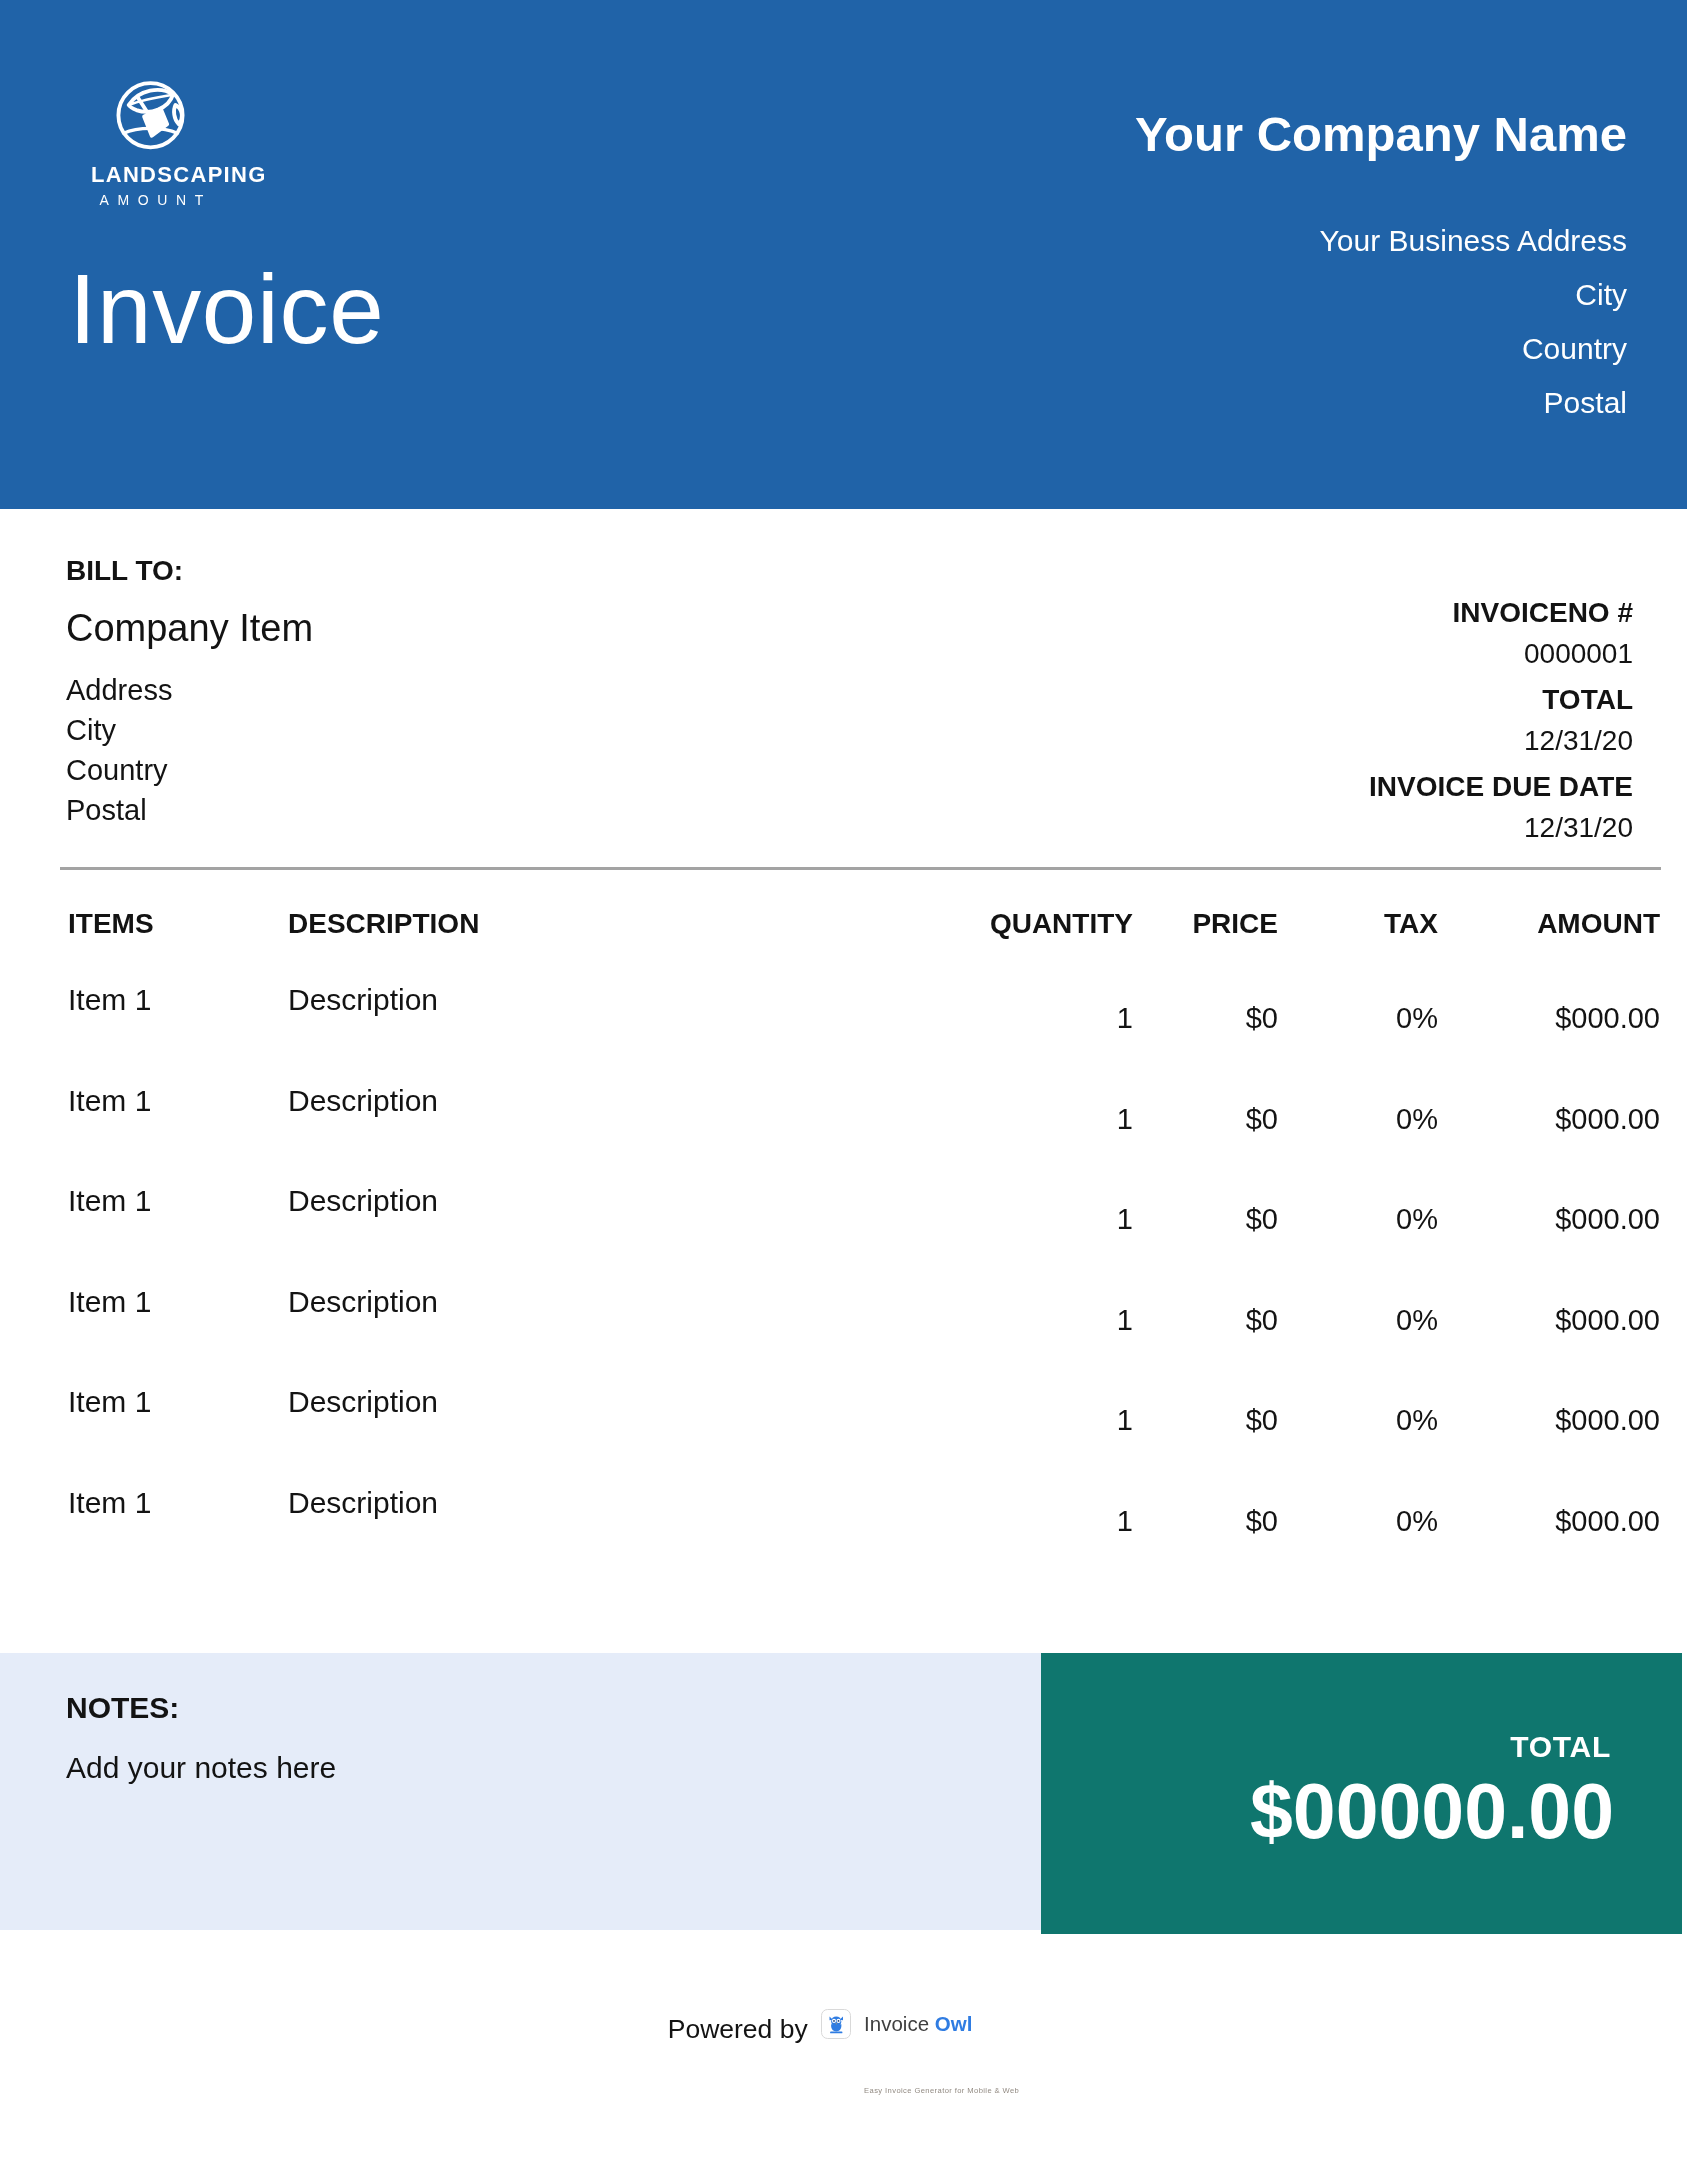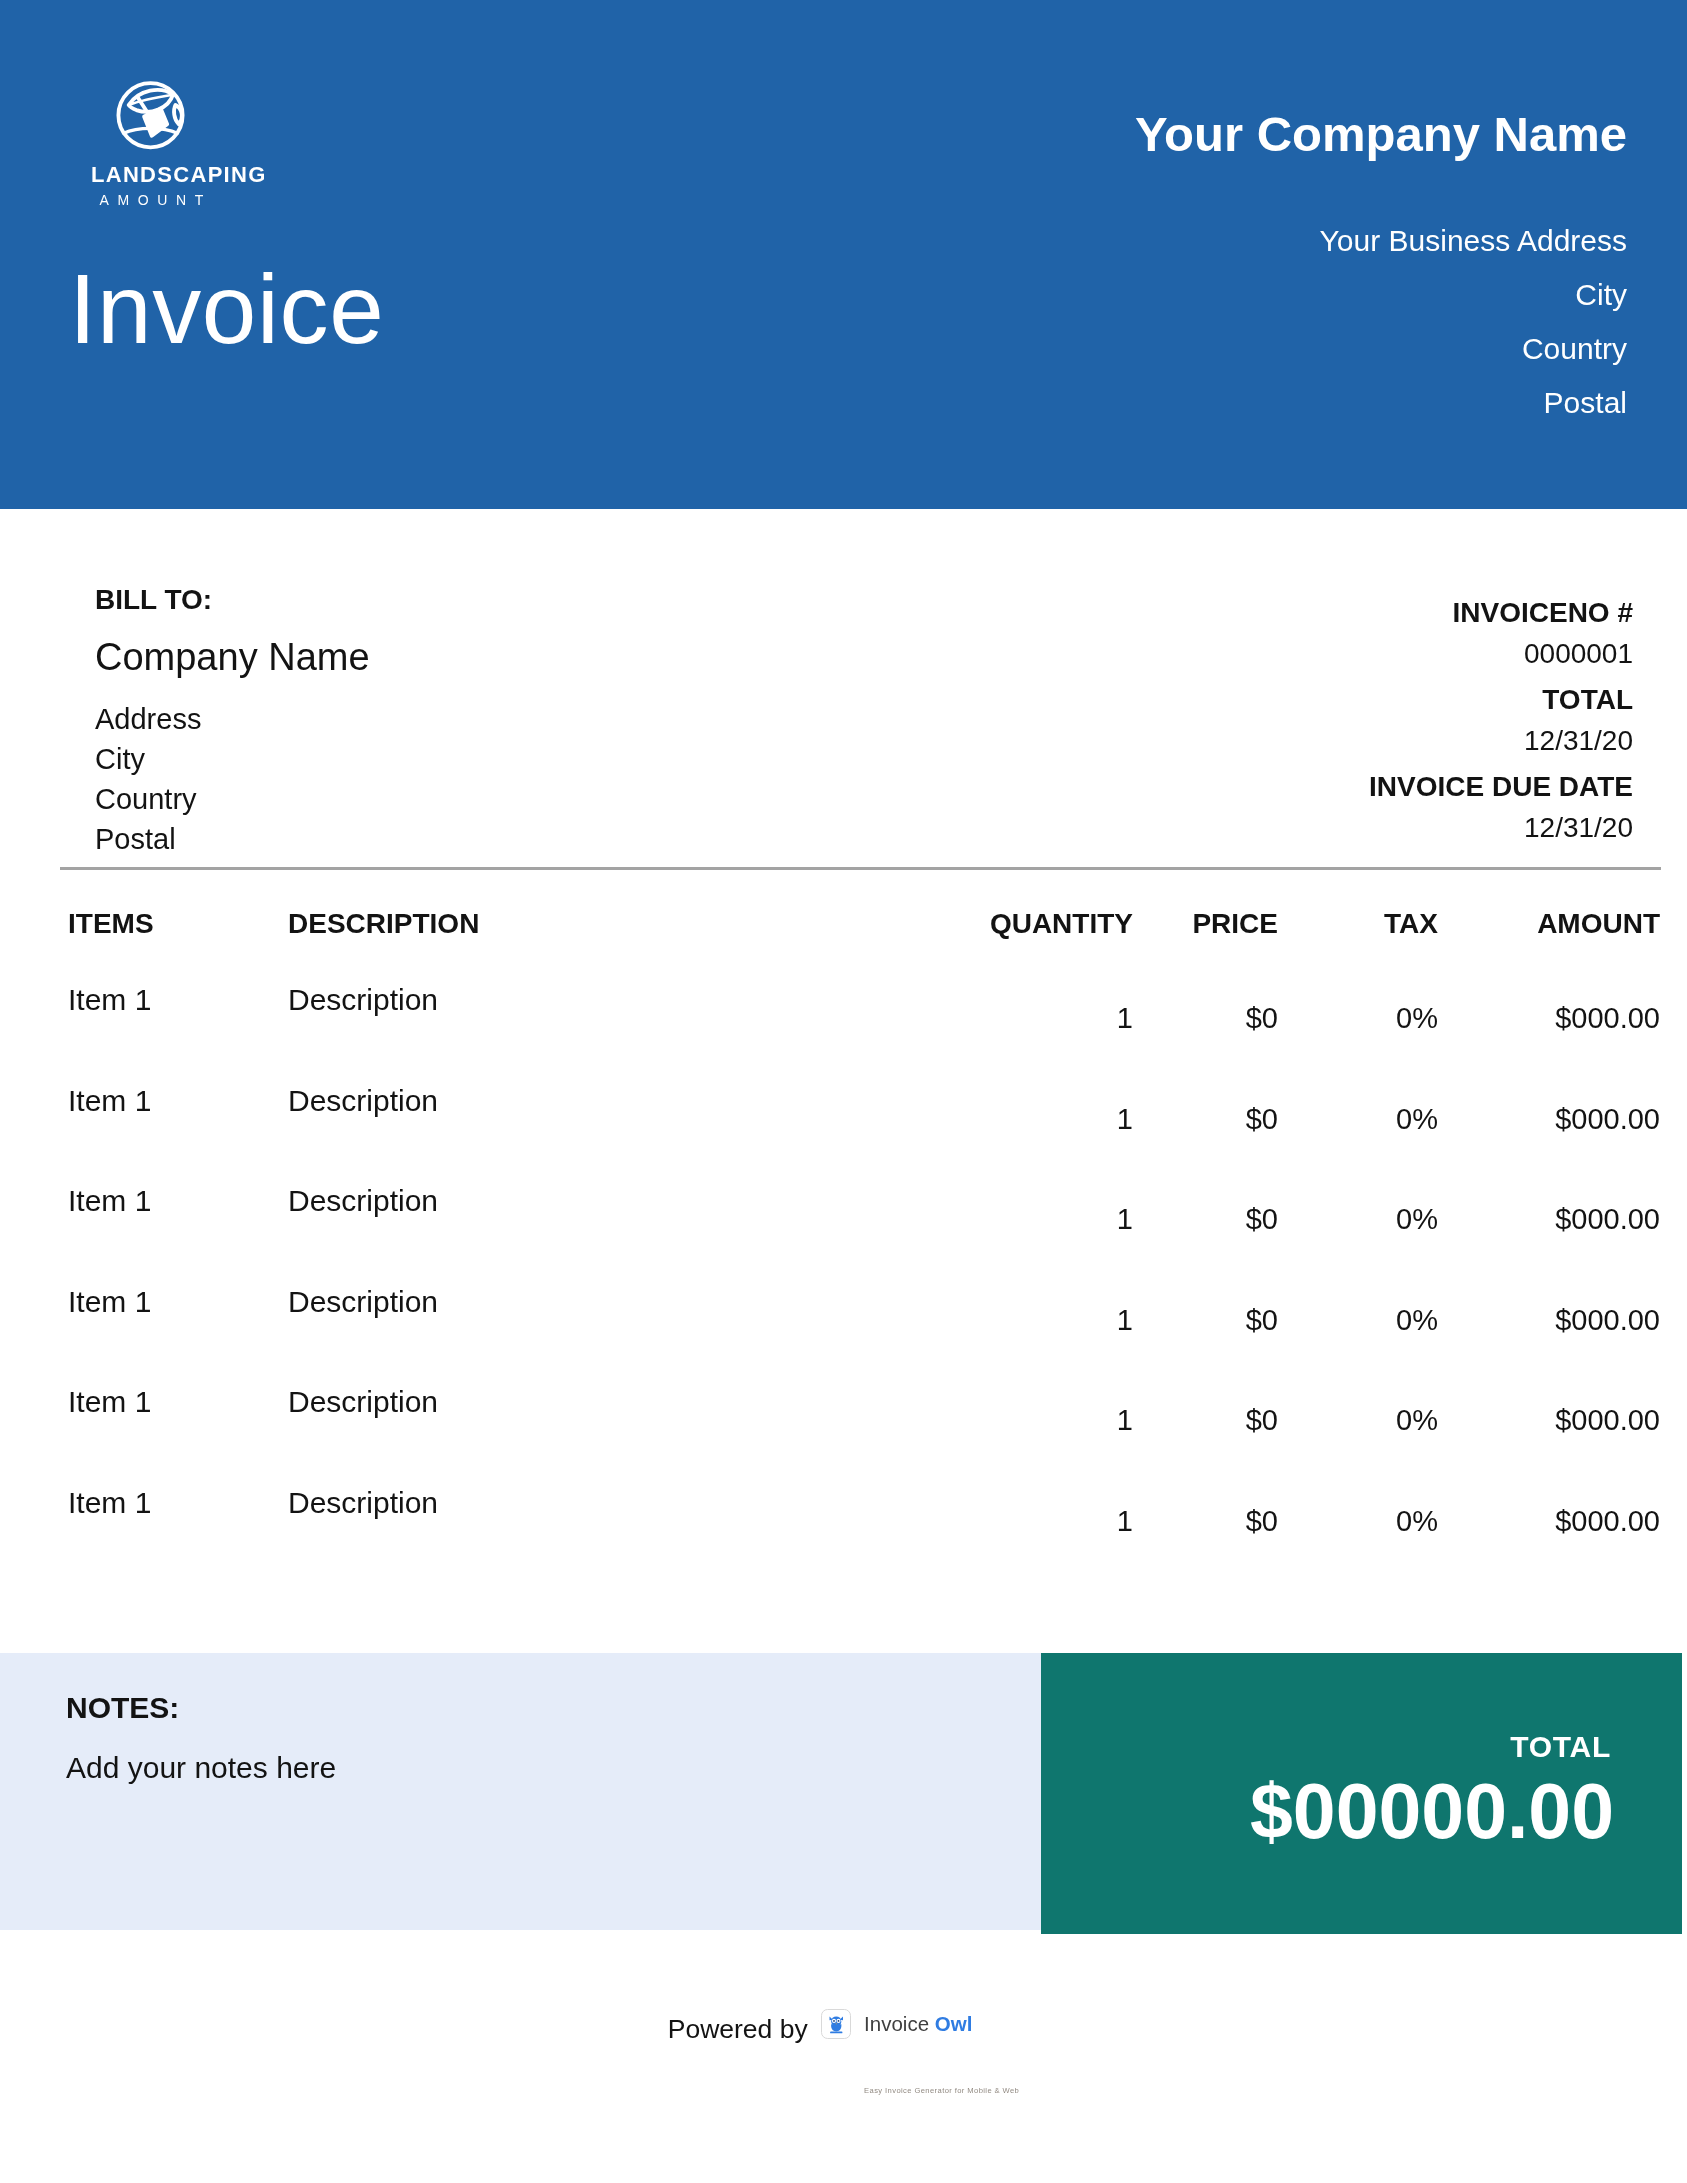--- a/index.html
+++ b/index.html
@@ -11,21 +11,21 @@
   .header{position:absolute;left:0;top:0;width:1687px;height:509px;background:#2063a8;}
   .logo{position:absolute;left:91px;top:78px;width:119px;text-align:center;color:#ffffff;}
   .logo svg{display:block;margin:0 auto;}
   .logo-name{font-size:22px;font-weight:bold;letter-spacing:1.3px;margin-top:6.6px;white-space:nowrap;}
   .logo-sub{font-size:14px;letter-spacing:8.6px;margin-top:4px;text-indent:8.6px;white-space:nowrap;}
   .invoice-title{position:absolute;left:69px;top:253px;font-size:98px;font-weight:400;color:#ffffff;letter-spacing:0.7px;}
   .hdr-right{position:absolute;right:60px;top:106px;text-align:right;color:#ffffff;}
   .company-name{font-size:49px;font-weight:bold;white-space:nowrap;}
   .hdr-addr{margin-top:52px;font-size:30px;line-height:54px;font-weight:400;}
   
-  .billto{position:absolute;left:66px;top:584px;margin-left:29px;}
+  .billto{position:absolute;left:66px;top:555px;}
   .billto-label{font-size:28px;font-weight:bold;}
   .billto-company{font-size:38px;margin-top:20px;}
   .billto-lines{font-size:29px;line-height:40px;margin-top:20px;}
   
   .info{position:absolute;right:54px;top:597px;text-align:right;}
   .info-label{font-size:28px;font-weight:bold;margin-top:14.6px;}
   .info-label:first-child{margin-top:0;}
   .info-value{font-size:28px;margin-top:8.6px;}
   
   .divider{position:absolute;left:60px;top:867px;width:1601px;height:2.6px;background:#a3a3a3;}
@@ -97,21 +97,21 @@
         <div>Your Business Address</div>
         <div>City</div>
         <div>Country</div>
         <div>Postal</div>
       </div>
     </div>
   </div>
 
   <div class="billto">
     <div class="billto-label">BILL TO:</div>
-    <div class="billto-company">Company Name</div>
+    <div class="billto-company">Company Item</div>
     <div class="billto-lines">
       <div>Address</div>
       <div>City</div>
       <div>Country</div>
       <div>Postal</div>
     </div>
   </div>
 
   <div class="info">
     <div class="info-label">INVOICENO #</div>

